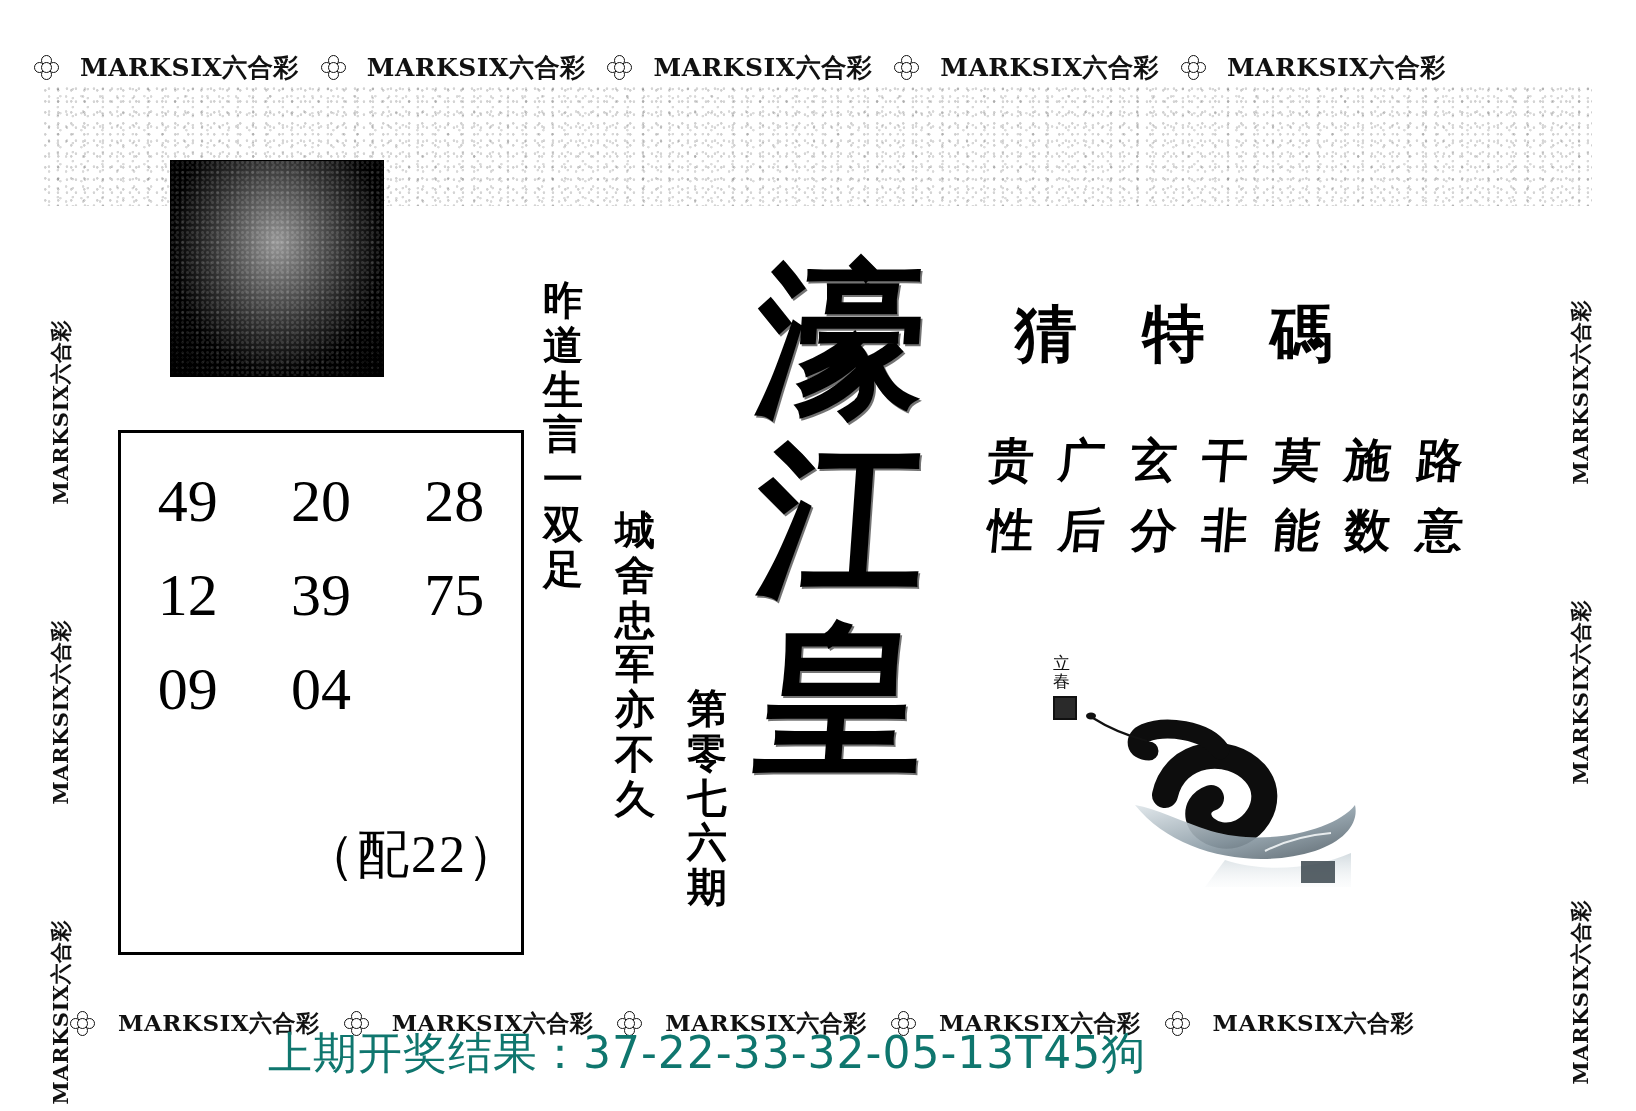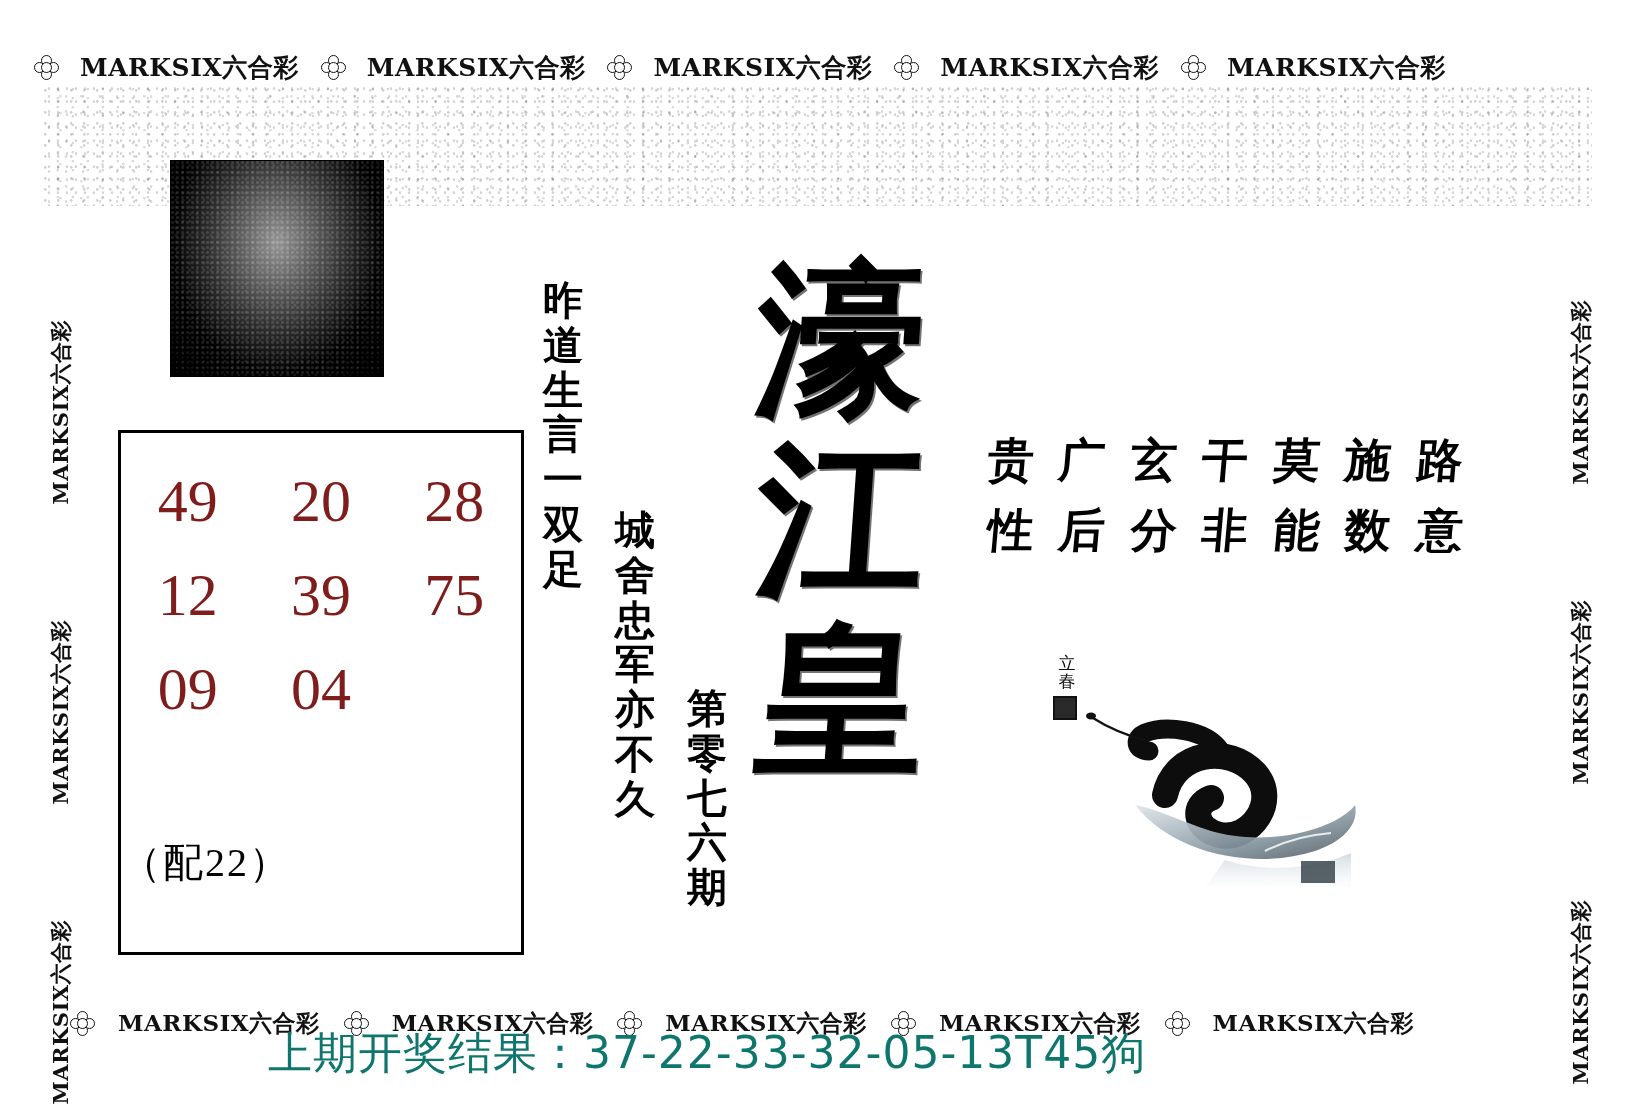--- a/index.html
+++ b/index.html
@@ -160,30 +160,30 @@
     display: grid;
     grid-template-columns: repeat(3, 1fr);
     row-gap: 34px;
   }
   .num-cell {
     text-align: center;
     font-family: "Liberation Serif", serif;
     font-size: 60px;
     line-height: 1.0;
     font-weight: 400;
-    color: #7f1d1d;
+    color: #000000;
   }
   .pair-label {
     position: absolute;
     bottom: 62px;
     left: 0;
     width: 100%;
-    text-align: left;
+    text-align: right;
     font-family: "Liberation Serif", serif;
-    font-size: 40px;
+    font-size: 52px;
     letter-spacing: 2px;
   }
 
   
   .poem-col {
     position: absolute;
     font-family: "DejaVu Serif", serif;
     font-weight: bold;
     font-size: 40px;
     line-height: 1.12;
@@ -263,21 +263,21 @@
   }
   .seal {
     position: absolute;
     left: 38px;
     top: 0;
     width: 28px;
     height: 72px;
     font-family: "DejaVu Serif", serif;
     font-size: 17px;
     line-height: 1.05;
-    text-align: center;
+    text-align: left;
     color: #111;
   }
   .seal .stamp {
     display: block;
     margin-top: 5px;
     width: 20px;
     height: 20px;
     border: 2px solid #111;
     background: #2a2a2a;
   }
@@ -401,20 +401,21 @@
     <span>六</span>
     <span>期</span>
   </div>
 
   <div class="brush-title">
     <span>濠</span>
     <span>江</span>
     <span>皇</span>
   </div>
 
+  <div class="guess-title">猜 特 碼</div>
 
   <div class="phrase-grid">
     <div>贵</div>
     <div>广</div>
     <div>玄</div>
     <div>干</div>
     <div>莫</div>
     <div>施</div>
     <div>路</div>
     <div>性</div>

